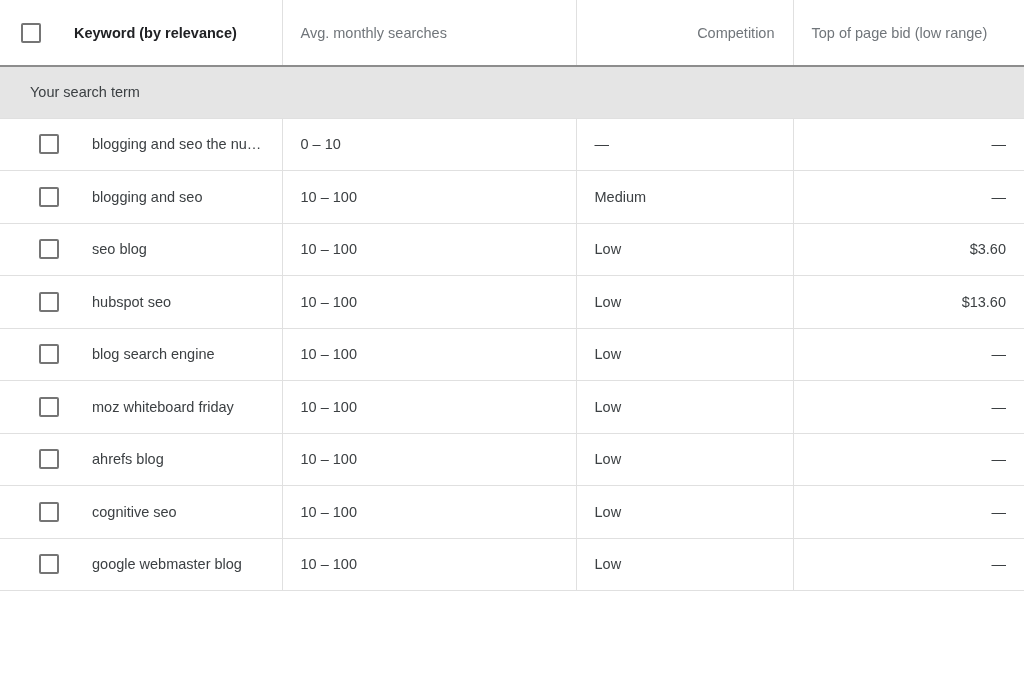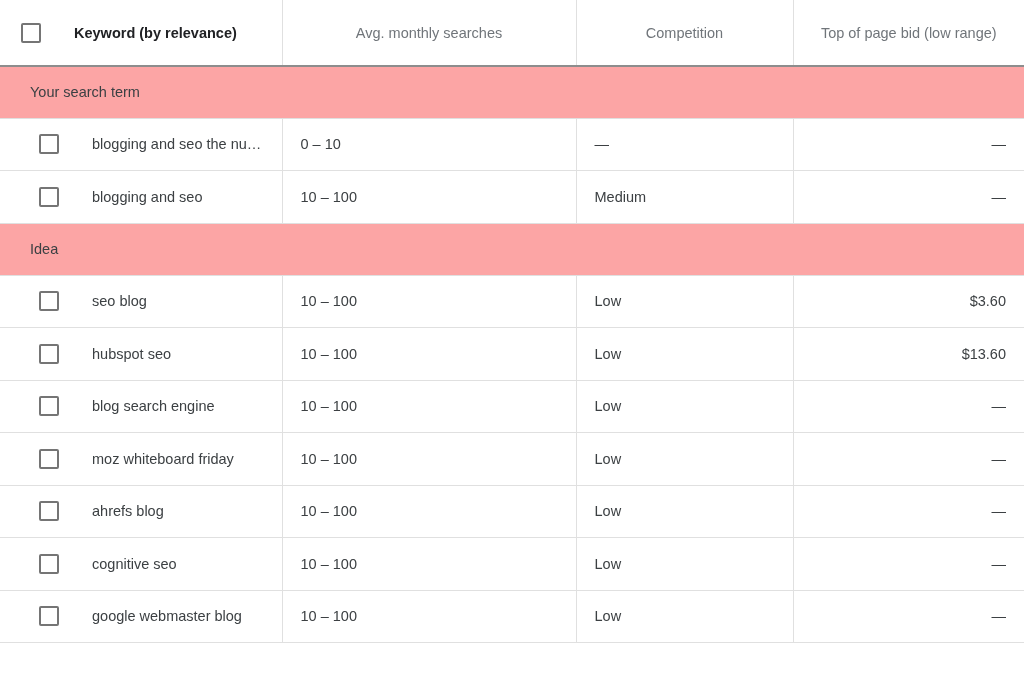--- a/index.html
+++ b/index.html
@@ -61,22 +61,22 @@
     align-items: center;
     height: 52px;
   }
   th.th-keyword .kw-label {
     font-weight: bold;
     color: #202124;
     font-size: 14.5px;
     margin-left: 12px;
   }
 
-  th.th-num   { text-align: center; }
-  th.th-left  { text-align: center; }
+  th.th-num   { text-align: left; }
+  th.th-left  { text-align: right; }
 
   
   .cb-cell {
     width: 62px;
     min-width: 62px;
     display: flex;
     align-items: center;
     justify-content: center;
   }
   .checkbox {
@@ -85,21 +85,21 @@
     border: 2px solid #757575;
     border-radius: 2px;
     background: #ffffff;
     display: inline-block;
     cursor: pointer;
   }
 
   
   tr.group-row { height: 52px; }
   tr.group-row td {
-    background: #fca5a5;
+    background: #e5e5e5;
     border-bottom: 1px solid #e0e0e0;
     border-top: none;
     padding: 0 0 0 30px;
     font-size: 14.5px;
     color: #3c4043;
     vertical-align: middle;
     white-space: nowrap;
   }
 
   
@@ -197,23 +197,20 @@
               <span class="checkbox"></span>
             </span>
             <span class="kw-text">blogging and seo</span>
           </div>
         </td>
         <td class="td-num">10 – 100</td>
         <td class="td-text">Medium</td>
         <td class="td-bid">—</td>
       </tr>
 
-      <tr class="group-row">
-        <td colspan="4">Idea</td>
-      </tr>
 
       <tr class="data-row">
         <td class="td-keyword">
           <div class="td-inner">
             <span class="cb-cell">
               <span class="checkbox"></span>
             </span>
             <span class="kw-text">seo blog</span>
           </div>
         </td>

